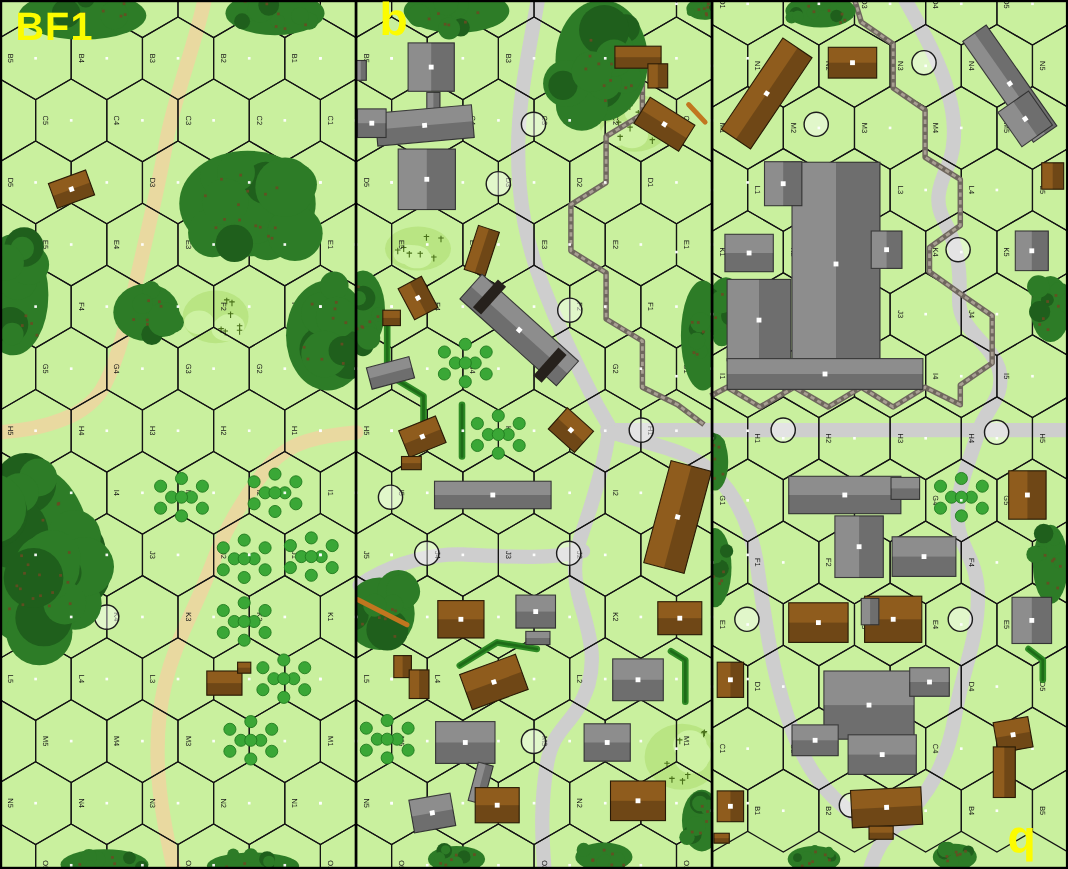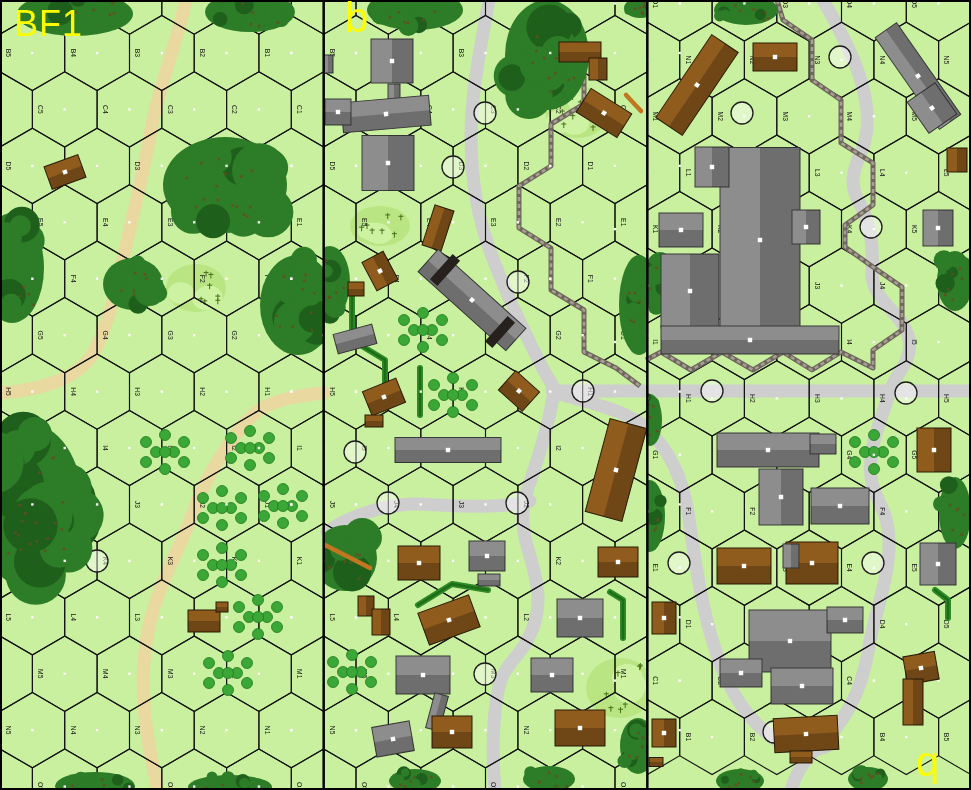--- a/index.html
+++ b/index.html
@@ -1,19 +1,19 @@
 <!DOCTYPE html>
 <html><head>
 <meta charset="utf-8">
 <style>
   html,body{margin:0;padding:0;background:#222;}
   #map-root{position:relative;width:971px;height:790px;overflow:hidden;background:#c9f09e;
             font-family:"Liberation Sans",sans-serif;}
   #map-svg{position:absolute;left:0;top:0;}
-  .board-label{position:absolute;color:#fcfc00;font-weight:normal;line-height:1;
+  .board-label{position:absolute;color:#fcfc00;font-weight:bold;line-height:1;
                font-family:"Liberation Sans",sans-serif;pointer-events:none;}
   #bl0{left:14px;top:6px;font-size:36px;letter-spacing:1px;}
   #bl1{left:345px;top:-3px;font-size:42px;}
   #bl2{left:916px;top:746px;font-size:42px;transform:rotate(180deg);}
 </style>
 </head>
 <body>
 
 <div id="map-root">
   <svg id="map-svg" width="971" height="790" viewBox="0 0 971 790">

